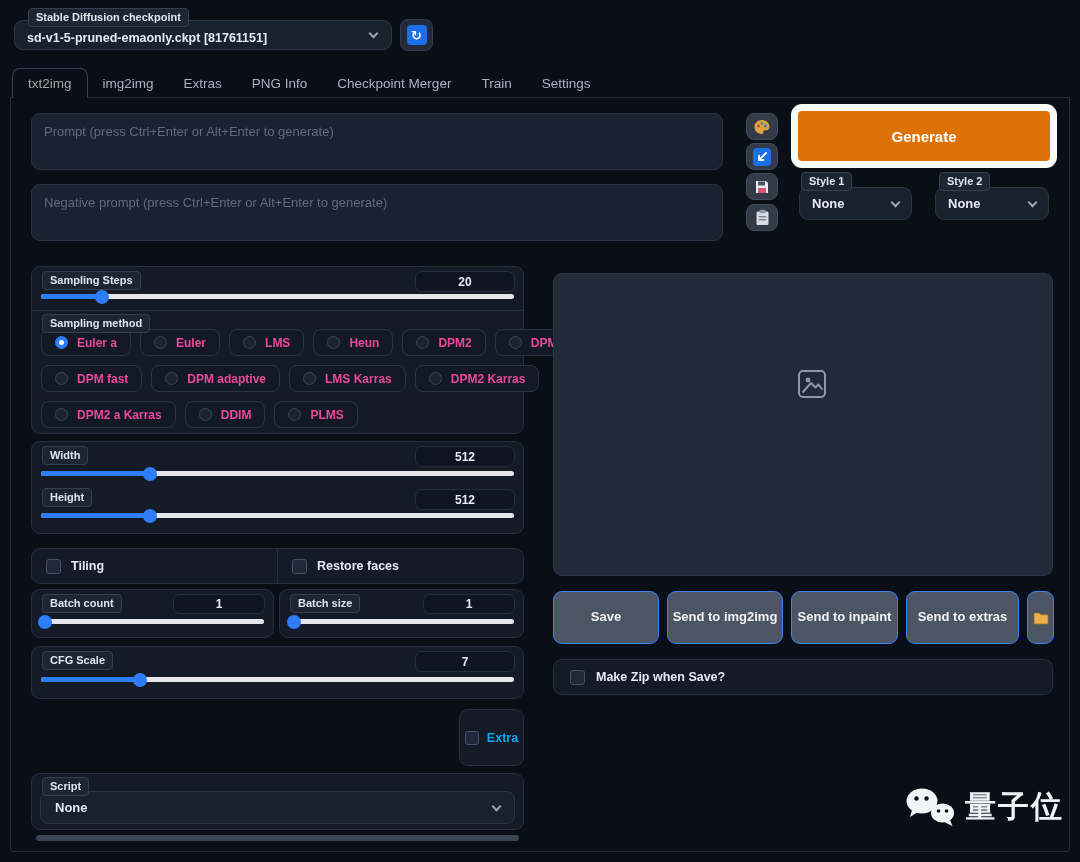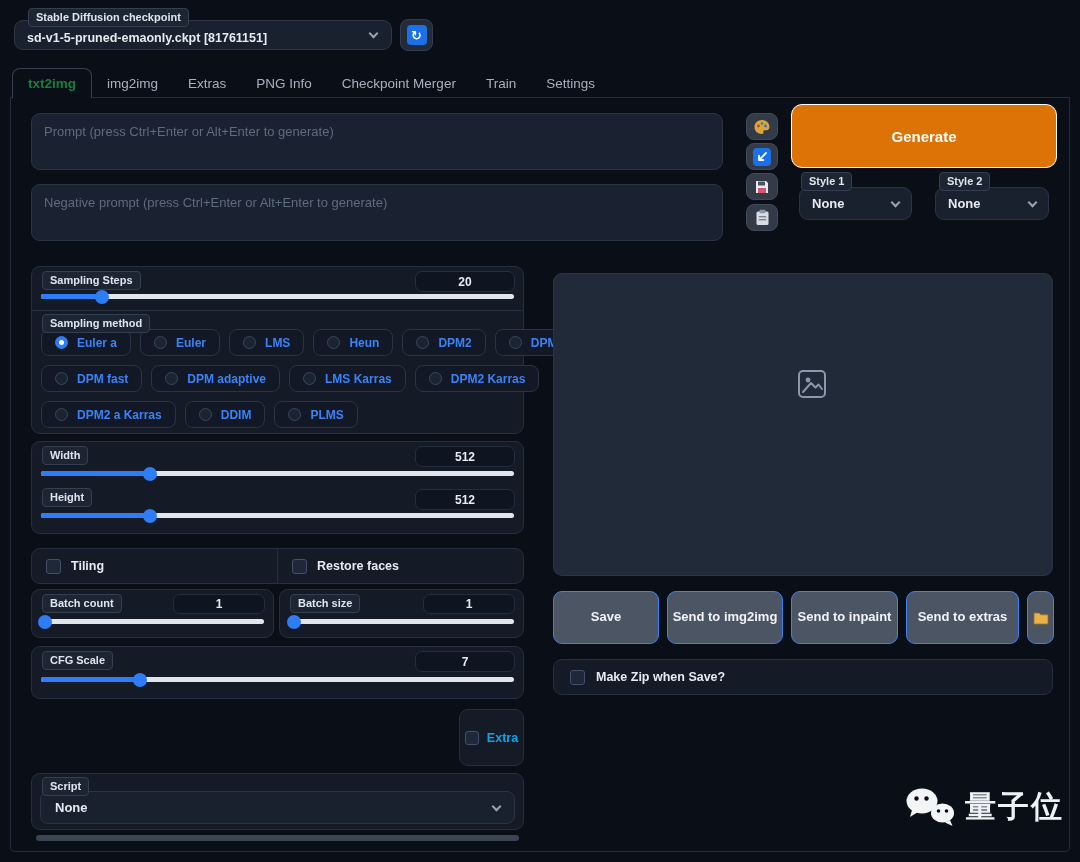--- a/index.html
+++ b/index.html
@@ -39,21 +39,21 @@
   }
 
   
   .tabbar { left:12px; top:68px; height:30px; display:flex; align-items:stretch; z-index:2; }
   .tab {
     padding:6px 15px; font-size:13.5px; color:#a8b1bf; cursor:pointer;
     display:flex; align-items:center; white-space:nowrap;
   }
   .tab.active {
     background:#0a0e17; border:1px solid #364052; border-bottom:none;
-    border-radius:8px 8px 0 0; color:#15803d; font-weight:700; height:30px;
+    border-radius:8px 8px 0 0; color:#a3a3a3; font-weight:400; height:30px;
   }
   .content {
     left:10px; top:97px; width:1060px; height:755px;
     border:1px solid #242d3d; border-radius:0 0 4px 4px;
   }
 
   
   .ta {
     position:absolute; background:#1a2130; border:1px solid #2b3445; border-radius:9px;
     width:692px; height:57px; resize:none; color:#e6eaf2;
@@ -65,21 +65,21 @@
   
   .tool-btn {
     width:32px; height:27px; background:#333b49; border:1px solid #404a5a; border-radius:8px;
     display:flex; align-items:center; justify-content:center; cursor:pointer;
   }
   .paste-box { width:18px; height:18px; background:#1b6fe8; border-radius:4px; display:flex; align-items:center; justify-content:center; }
 
   
   .generate-btn {
     left:780px; top:6px; width:266px; height:64px;
-    background:#dd7307; border:1px solid #ffffff; border-radius:11px;
+    background:#dd7307; border:7px solid #ffffff; border-radius:11px;
     display:flex; align-items:center; justify-content:center;
     color:#fff; font-weight:700; font-size:15px; cursor:pointer;
   }
   .style-dd {
     position:absolute; height:33px; background:#19202e; border:1px solid #2b3445; border-radius:9px;
     display:flex; align-items:center; padding:0 12px; font-size:13px; font-weight:700; cursor:pointer;
   }
   .style-dd .txt { flex:1; }
 
   
@@ -97,21 +97,21 @@
     position:absolute; top:50%; width:14px; height:14px; background:#2e7cf6;
     border-radius:50%; transform:translate(-50%,-50%);
   }
   .divider { position:absolute; left:0; right:0; height:1px; background:#262f40; }
 
   
   .pill-row { position:absolute; left:9px; display:flex; gap:9px; }
   .pill {
     display:inline-flex; align-items:center; gap:9px; padding:0 13px; height:27px;
     background:#121826; border:1px solid #2b3445; border-radius:8px;
-    font-size:12px; font-weight:700; color:#3b82f6; cursor:pointer; white-space:nowrap;
+    font-size:12px; font-weight:700; color:#ec4899; cursor:pointer; white-space:nowrap;
   }
   .radio { width:13px; height:13px; border-radius:50%; background:#1b2433; border:1px solid #3c4759; flex:none; }
   .radio.sel { background:#2e7cf6; border-color:#2e7cf6; display:flex; align-items:center; justify-content:center; }
   .radio.sel::after { content:""; width:5px; height:5px; background:#fff; border-radius:50%; }
 
   
   .checkbox { width:15px; height:15px; background:#1e2838; border:1px solid #44506a; border-radius:3px; flex:none; cursor:pointer; }
   .opt-cell { flex:1; display:flex; align-items:center; gap:10px; padding-left:14px; font-size:12.5px; font-weight:700; }
   .opt-cell + .opt-cell { border-left:1px solid #262f40; }
 

